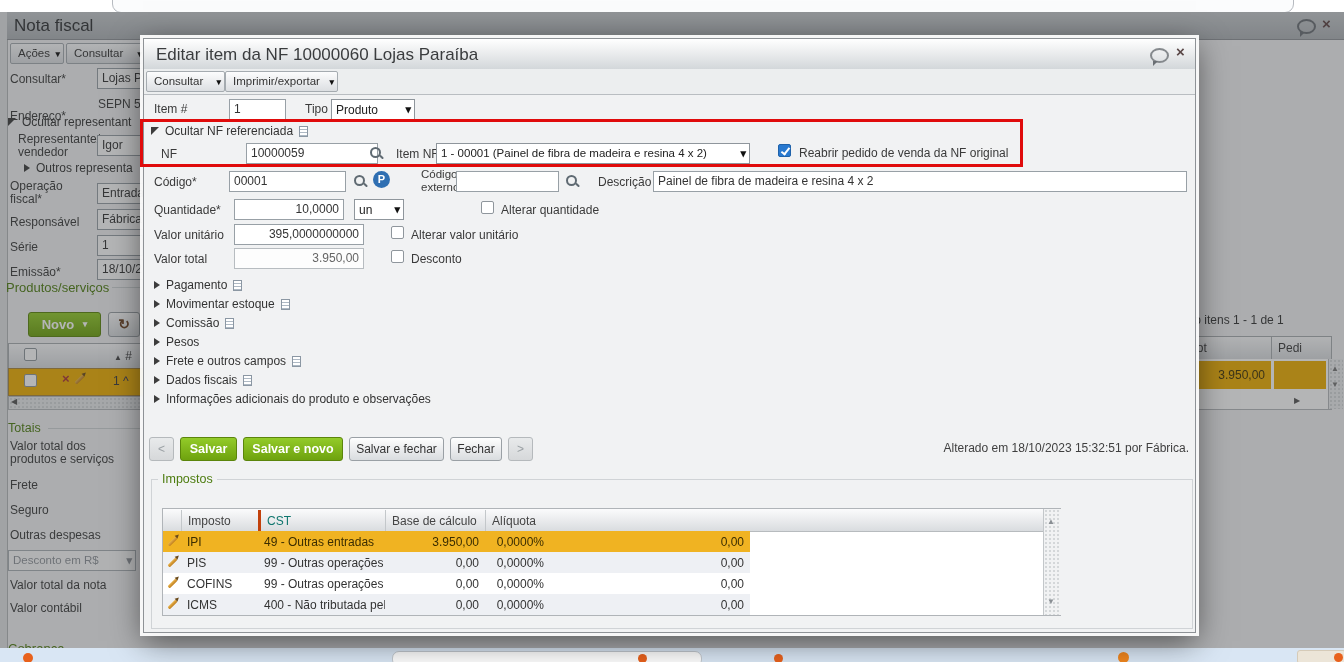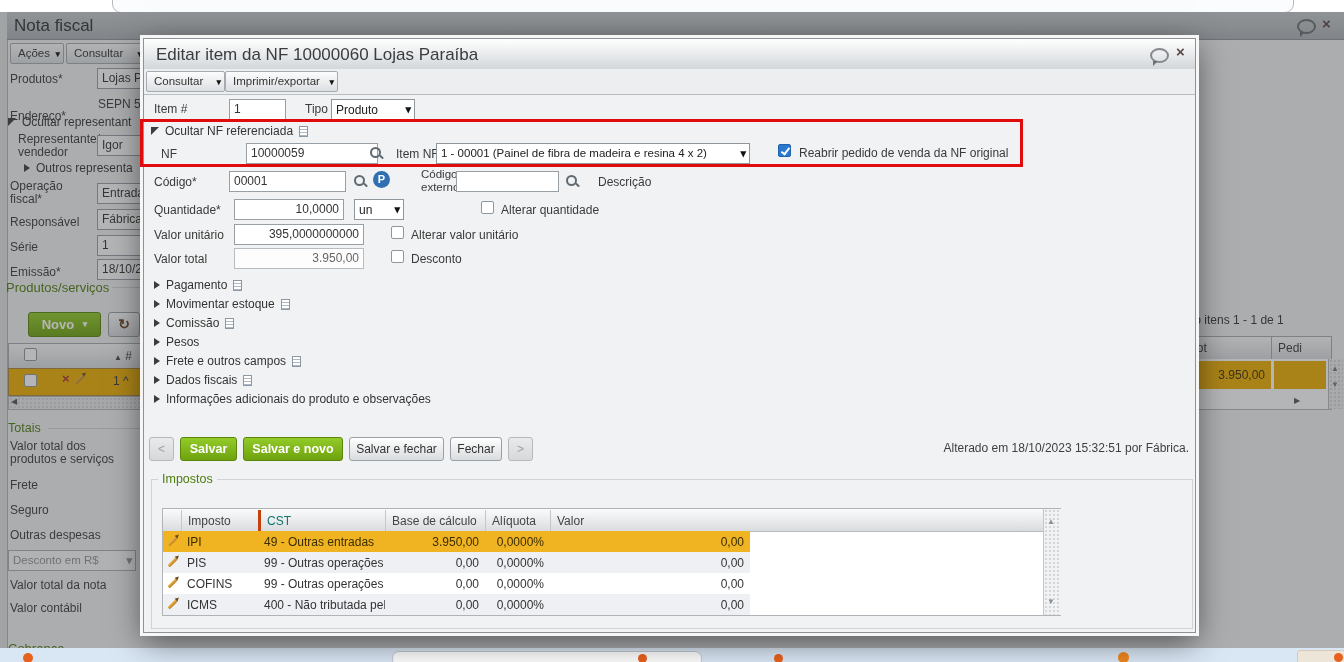--- a/index.html
+++ b/index.html
@@ -58,21 +58,21 @@
 
     <div class="tbtn" style="left:10px;top:31px;width:54px;text-align:right;">
       <span>Ações</span>
       <span class="selarr">▾</span>
     </div>
     <div class="tbtn" style="left:66px;top:31px;width:80px;">
       <span>Consultar</span>
       <span class="selarr">▾</span>
     </div>
 
-    <div class="lbl" style="left:10px;top:60px;">Produtos*</div>
+    <div class="lbl" style="left:10px;top:60px;">Consultar*</div>
     <div class="inp" style="left:97px;top:56px;width:80px;">Lojas P</div>
 
     <div class="lbl" style="left:10px;top:85px;margin-top:12px;">Endereço*</div>
     <div class="lbl" style="left:98px;top:85px;">SEPN 5</div>
 
     <div class="secrow" style="left:8px;top:103px;">
       <span class="tri-e"></span>
       <span>Ocultar representant</span>
     </div>
 
@@ -215,20 +215,21 @@
     <div class="abs" style="left:229px;top:132px;width:17px;height:17px;border-radius:50%;background:#2f6fb2;color:#fff;font-size:11px;font-weight:bold;text-align:center;line-height:17px;">
       <span>P</span>
     </div>
     <div class="lbl lbl2" style="left:277px;top:129px;font-size:11.5px;">
       <div>Código</div>
       <div>externo</div>
     </div>
     <div class="inp" style="left:312px;top:132px;width:103px;"></div>
     <span class="mag" style="left:421px;top:135px;"></span>
     <div class="lbl" style="left:454px;top:136px;">Descrição</div>
+    <div class="inp" style="left:509px;top:132px;width:534px;">Painel de fibra de madeira e resina 4 x 2</div>
 
     <div class="lbl" style="left:10px;top:164px;">Quantidade*</div>
     <div class="inp num" style="left:90px;top:160px;width:110px;">10,0000</div>
     <div class="sel" style="left:210px;top:160px;width:50px;font-size:12px;">
       <span>un</span>
       <span class="selarr">▾</span>
     </div>
     <span class="cb" style="left:337px;top:162px;"></span>
     <div class="lbl" style="left:357px;top:164px;">Alterar quantidade</div>
 
@@ -287,21 +288,20 @@
     <div class="abs" style="left:7px;top:440px;width:1040px;height:148px;border:1px solid #d0d3d6;">
       <span class="legend" style="left:6px;top:-8px;background:#f1f2f3;padding:0 4px;">Impostos</span>
 
       <div class="abs" style="left:10px;top:28px;width:897px;height:106px;border:1px solid #b0b4b8;background:#fff;box-sizing:content-box;">
 
         <div class="abs hdrgrad" style="left:0;top:0;width:897px;height:22px;border-bottom:1px solid #b7bbbe;"></div>
         <div class="tc" style="left:18px;top:1px;width:77px;color:#444;border-left:1px solid #c3c7ca;">Imposto</div>
         <div class="tc" style="left:95px;top:1px;width:127px;color:#0f766e;border-left:3px solid #c2410c;">CST</div>
         <div class="tc" style="left:222px;top:1px;width:100px;color:#444;border-left:1px solid #c3c7ca;">Base de cálculo</div>
         <div class="tc" style="left:322px;top:1px;width:65px;color:#444;border-left:1px solid #c3c7ca;">Alíquota</div>
-        <div class="tc" style="left:387px;top:1px;width:200px;color:#444;border-left:1px solid #c3c7ca;">Valor</div>
 
         <div class="abs" style="left:0;top:22px;width:587px;height:21px;background:#f0b322;"></div>
         <span class="pencil" style="left:4px;top:31px;"></span>
         <div class="tc" style="left:18px;top:22px;width:77px;color:#3b2d00;">IPI</div>
         <div class="tc" style="left:95px;top:22px;width:127px;color:#3b2d00;">49 - Outras entradas</div>
         <div class="tc tcr" style="left:222px;top:22px;width:100px;color:#3b2d00;">3.950,00</div>
         <div class="tc tcr" style="left:322px;top:22px;width:65px;color:#3b2d00;">0,0000%</div>
         <div class="tc tcr" style="left:387px;top:22px;width:200px;color:#3b2d00;">0,00</div>
 
         <div class="abs" style="left:0;top:43px;width:587px;height:21px;background:#eef0f4;"></div>

